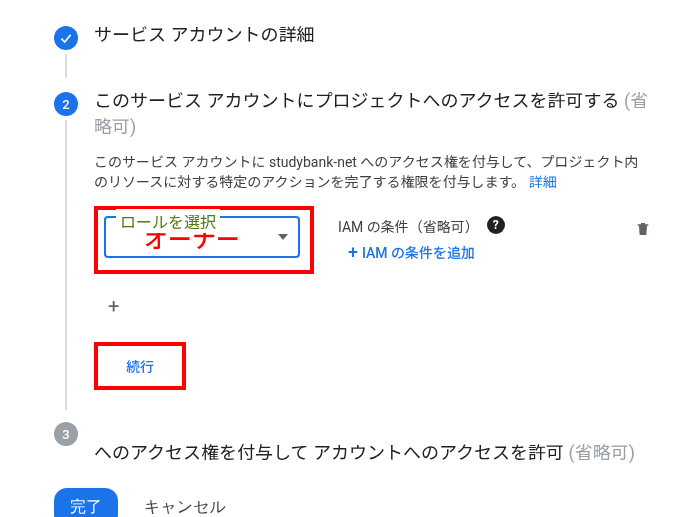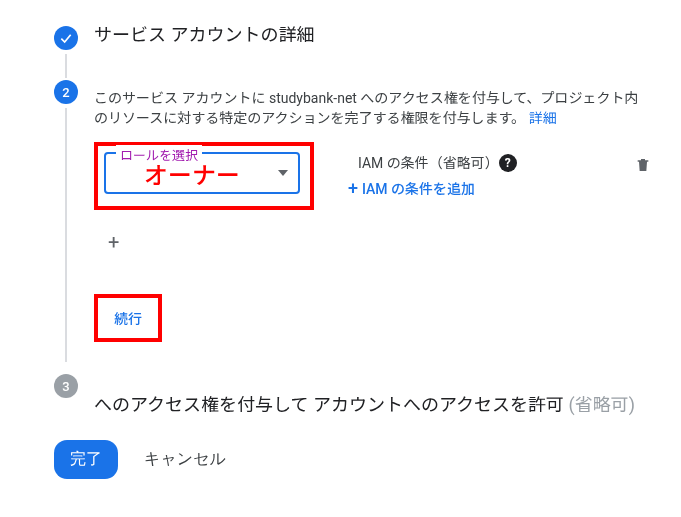--- a/index.html
+++ b/index.html
@@ -110,22 +110,22 @@
       display: flex;
       align-items: center;
       padding: 0 32px 0 12px;
       cursor: pointer;
     }
     .role-select-label {
       position: absolute;
       top: -9px;
       left: 10px;
       background: #fff;
-      font-size: 13px;
-      color: #a21caf;
+      font-size: 16px;
+      color: #4d7c0f;
       padding: 0 4px;
     }
     .role-select-value {
       color: #ff0000;
       font-size: 24px;
       font-weight: 500;
       flex: 1;
       text-align: center;
     }
     .dropdown-triangle {
@@ -140,24 +140,24 @@
     .iam-section {
       display: flex;
       align-items: center;
       flex-direction: column;
       align-items: flex-start;
       gap: 6px;
       padding-top: 10px;
     }
     .iam-header {
       display: flex;
-      align-items: flex-end;
+      align-items: flex-start;
+      gap: 8px;
       font-size: 14px;
       color: #3c4043;
-      margin-left: 20px;
     }
     .help-icon {
       width: 18px;
       height: 18px;
       border-radius: 50%;
       background: #202124;
       color: #fff;
       font-size: 12px;
       font-weight: bold;
       display: flex;
@@ -197,25 +197,25 @@
       font-size: 14px;
       margin-top: 22px;
       margin-left: 14px;
       cursor: pointer;
     }
     .add-role .plus {
       font-size: 20px;
       font-weight: 400;
     }
     .continue-wrap {
-      margin-top: 42px;
+      margin-top: 26px;
       margin-bottom: 20px;
       display: inline-block;
       border: 4px solid #ff0000;
-      padding: 4px 6px;
+      padding: 4px 18px;
     }
     .continue-btn {
       color: #1a73e8;
       font-size: 14px;
       font-weight: 500;
       padding: 6px 10px;
       cursor: pointer;
       display: inline-block;
     }
     .step3 {
@@ -260,20 +260,23 @@
           <polyline points="5 13 10 18 19 7"></polyline>
         </svg>
     </div>
     <div class="connector"></div>
     <div class="step-title">サービス アカウントの詳細</div>
   </div>
 
   <div class="step step2">
     <div class="step-number">2</div>
     <div class="connector"></div>
+    <div class="step-title">
+      <span>このサービス アカウントにプロジェクトへのアクセスを許可する </span><span class="optional">(省略可)</span>
+    </div>
 
     <div class="step-body">
       <div class="desc">
         <span>このサービス アカウントに studybank-net へのアクセス権を付与して、プロジェクト内のリソースに対する特定のアクションを完了する権限を付与します。</span>
         <a class="details-link">詳細</a>
       </div>
 
       <div class="role-row">
         <div class="red-box-role">
           <div class="role-select">

